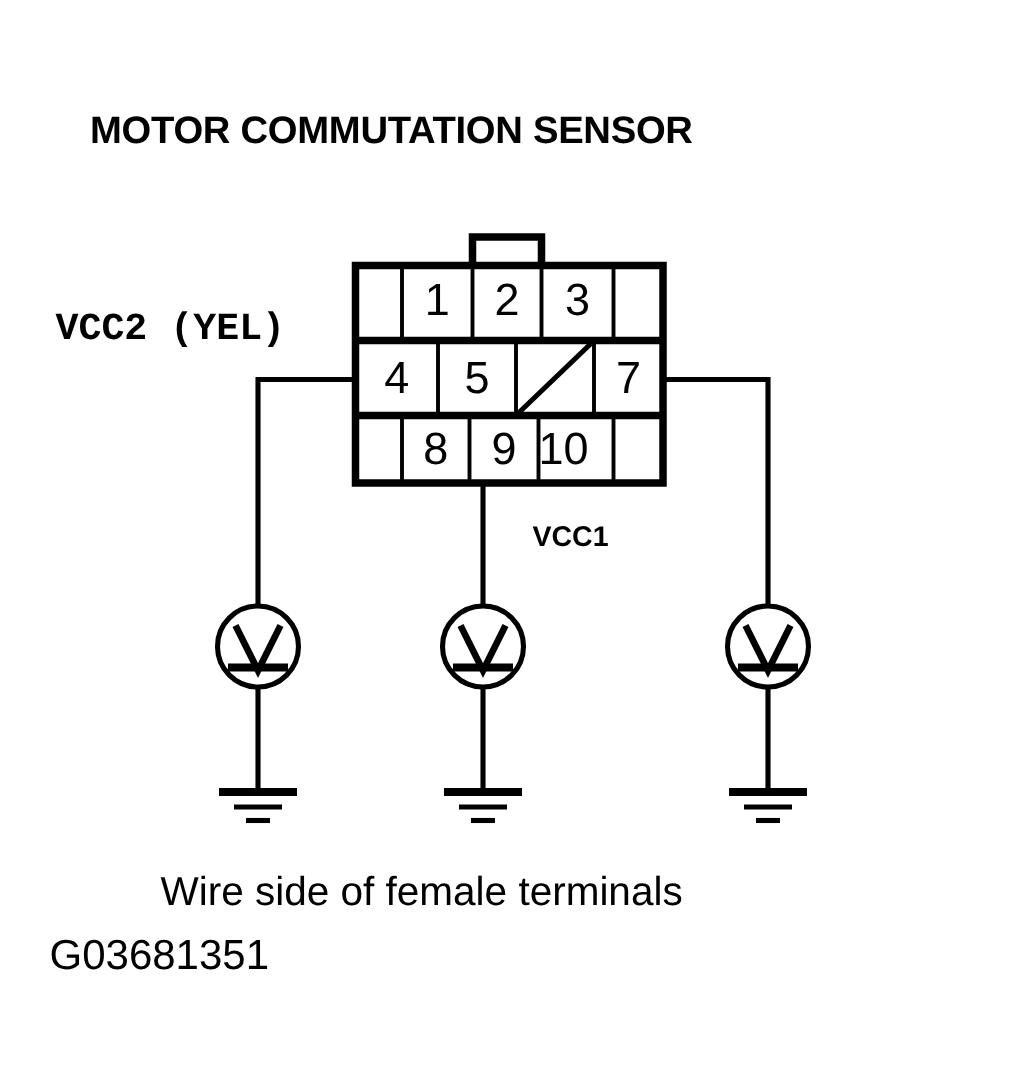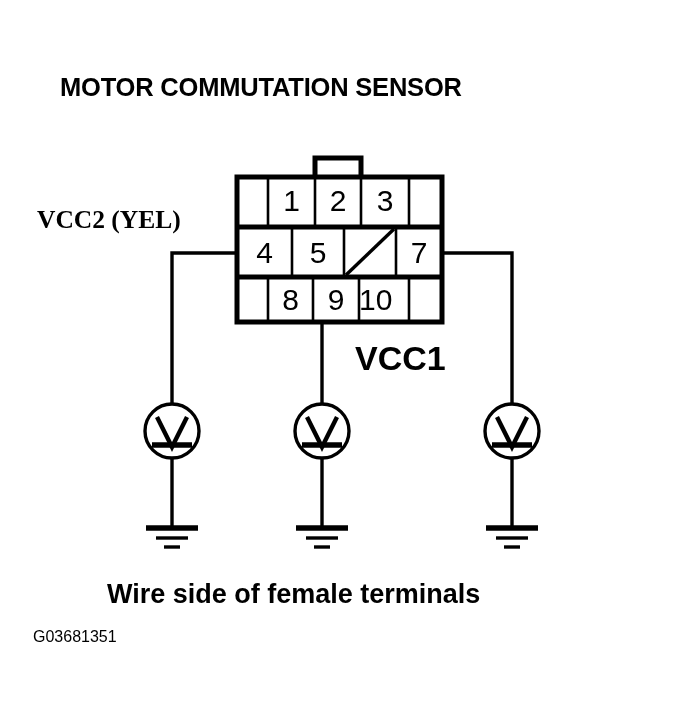--- a/index.html
+++ b/index.html
@@ -31,61 +31,61 @@
     width: 600px;
     font-family: "Liberation Sans", sans-serif;
     font-weight: bold;
     font-size: 25.5px;
     line-height: 30px;
     letter-spacing: -0.2px;
     white-space: nowrap;
   }
   .side-label {
     position: absolute;
-    font-family: Liberation Serif, serif;
+    font-family: Liberation Mono, monospace;
     font-weight: bold;
     font-size: 25.5px;
     line-height: 30px;
     white-space: nowrap;
   }
   #label-vcc2 {
     left: 37px;
     top: 205px;
   }
   #label-vcc3 {
     left: 455px;
     top: 205px;
   }
   #label-vcc1 {
     position: absolute;
     left: 355px;
     top: 343px;
     font-family: "Liberation Sans", sans-serif;
     font-weight: bold;
-    font-size: 34px;
+    font-size: 19px;
     line-height: 31px;
     white-space: nowrap;
   }
   .caption {
     position: absolute;
     left: 107px;
     top: 578px;
     font-family: "Liberation Sans", sans-serif;
-    font-weight: bold;
+    font-weight: normal;
     font-size: 27px;
     line-height: 32px;
     white-space: nowrap;
   }
   .figure-id {
     position: absolute;
     left: 33px;
     top: 624px;
     font-family: "Liberation Sans", sans-serif;
     font-weight: normal;
-    font-size: 16px;
+    font-size: 28px;
     line-height: 26px;
     white-space: nowrap;
   }
   .pin-num {
     position: absolute;
     font-family: "Liberation Sans", sans-serif;
     font-weight: normal;
     font-size: 30px;
     line-height: 30px;
     text-align: center;

